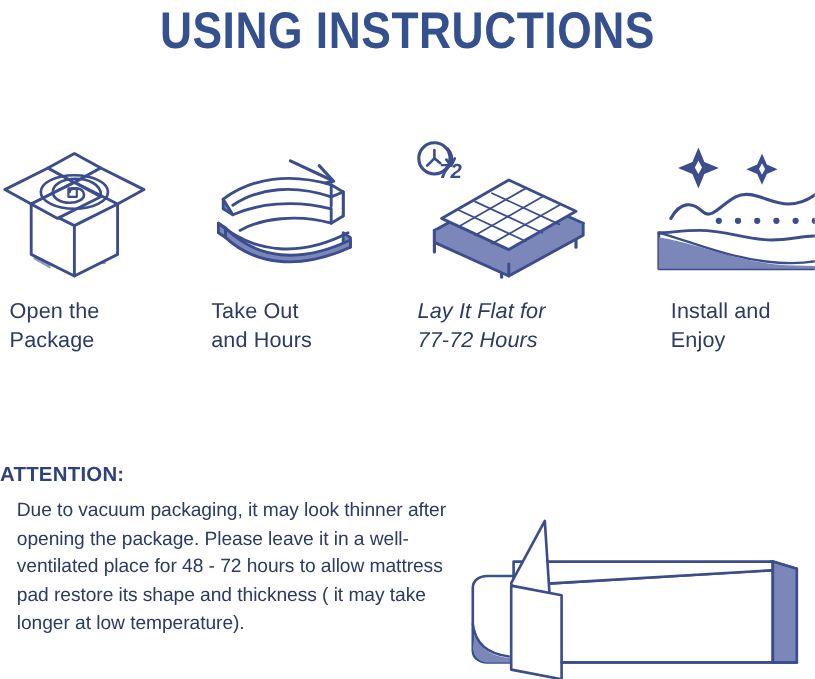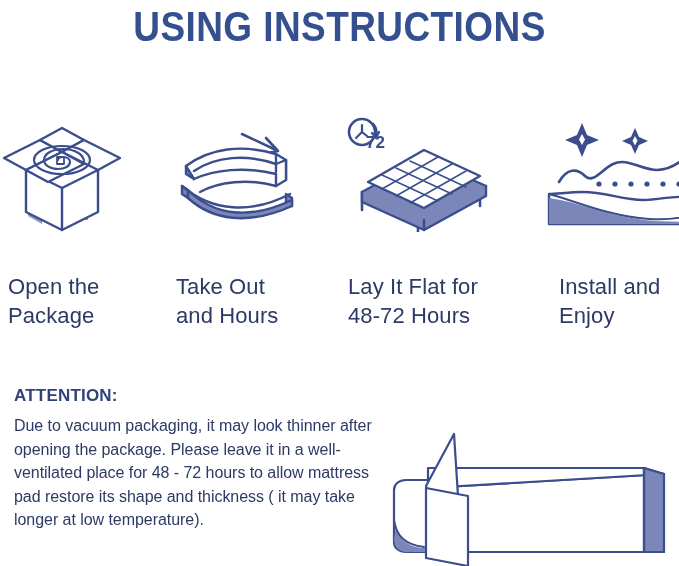--- a/index.html
+++ b/index.html
@@ -42,52 +42,51 @@
     height: 200px;
   }
   .step {
     position: absolute;
     top: 0;
     width: 170px;
     height: 200px;
   }
   .step-1 { left: 0px; }
   .step-2 { left: 168px; }
-  .step-3 { left: 340px; }
+  .step-3 { left: 340px; font-style: italic; }
   .step-4 { left: 545px; }
 
   .step-art {
     position: absolute;
     top: 0;
     left: 0;
     width: 170px;
     height: 124px;
   }
   .step-art svg { display: block; }
 
   .step-caption {
     position: absolute;
     top: 140px;
     left: 8px;
     color: #2c3a64;
-    font-size: 22px;
+    font-size: 18px;
     line-height: 1.32;
     font-weight: normal;
     white-space: pre-line;
     letter-spacing: 0.1px;
-    margin-top: 24px;
   }
   .step-2 .step-caption { left: 8px; }
   .step-3 .step-caption { left: 8px; }
   .step-4 .step-caption { left: 14px; }
 
   
   .attention-head {
     position: absolute;
-    left: 14px;
+    left: 0;
     top: 386px;
     color: #2f427a;
     font-size: 17px;
     font-weight: bold;
     letter-spacing: 0.2px;
   }
   .attention-body {
     position: absolute;
     left: 14px;
     top: 414px;
@@ -197,21 +196,21 @@
           <path d="M42 67 L98 93"></path>
           <path d="M56 60 L112 86"></path>
           <path d="M70 53 L126 79"></path>
           <path d="M42 81 L98 49"></path>
           <path d="M56 88 L112 56"></path>
           <path d="M70 95 L126 63"></path>
         </g>
       </svg>
     </div>
     <div class="step-caption">Lay It Flat for
-48-72 Hours</div>
+77-72 Hours</div>
   </div>
 
   <div class="step step-4">
     <div class="step-art">
       <svg width="170" height="124" viewBox="0 0 170 124" fill="none" stroke="#3b4d8c" stroke-width="2.4" stroke-linejoin="round" stroke-linecap="round">
 
         <g>
           <path d="M37 15 L42 27 L54 32 L42 37 L37 49 L32 37 L20 32 L32 27 Z" fill="#3b4d8c" stroke="none"></path>
           <path d="M37 26 L40 31.5 L37 37 L34 31.5 Z" fill="#ffffff" stroke="none"></path>
         </g>

